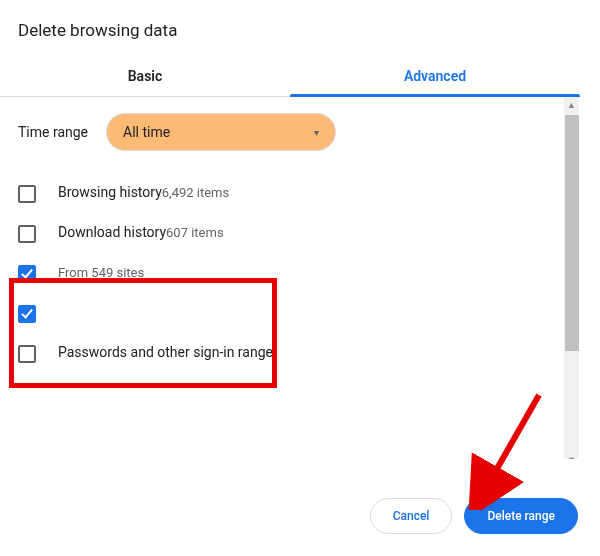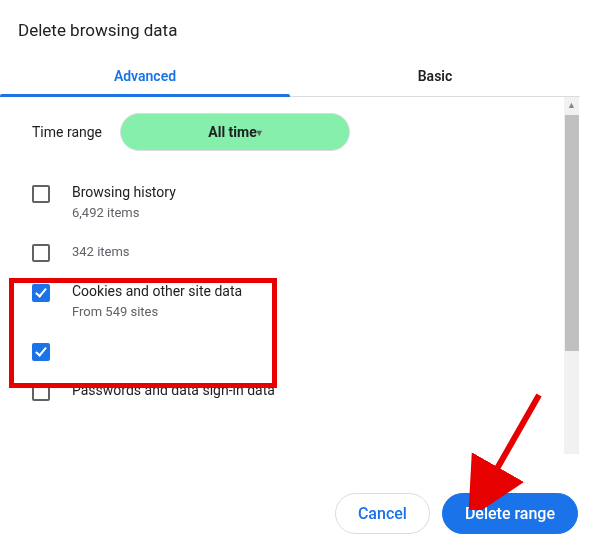--- a/index.html
+++ b/index.html
@@ -88,45 +88,44 @@
     font-size: 9px;
     color: #888;
     display: flex;
     align-items: center;
     justify-content: center;
     background: #f1f1f1;
   }
   .scrollbar-arrow.up { top: 0; }
   .scrollbar-arrow.down { bottom: 0; }
   .content {
-    padding: 16px 18px 0 32px;
+    padding: 16px 18px 0 18px;
   }
   .time-row {
     display: flex;
     align-items: center;
     gap: 18px;
     margin-bottom: 28px;
   }
   .time-label {
     font-size: 14px;
     color: var(--text);
   }
   .time-select {
     border: 1px solid var(--border);
     border-radius: 22px;
     padding: 10px 16px;
     width: 230px;
     font-size: 14px;
     color: var(--text);
     display: flex;
-    justify-content: center;
+    justify-content: space-between;
     align-items: center;
     cursor: pointer;
-    background: #86efac;
-    font-weight: bold;
+    background: #fdba74;
   }
   .caret {
     font-size: 10px;
     color: var(--muted);
   }
   .data-list { margin-top: 4px; }
   .data-row {
     display: flex;
     align-items: flex-start;
     padding: 4px 0 16px 0;
@@ -151,41 +150,41 @@
     content: "";
     position: absolute;
     left: 4px;
     top: 0px;
     width: 4px;
     height: 9px;
     border: solid #fff;
     border-width: 0 2.4px 2.4px 0;
     transform: rotate(40deg);
   }
-  .row-text { display: flex; flex-direction: column; }
+  .row-text { display: flex; flex-direction: row; align-items: center; }
   .row-title { font-size: 14px; color: var(--text); line-height: 1.4; }
   .row-sub { font-size: 13px; color: var(--muted); line-height: 1.5; }
   .highlight-box {
     position: absolute;
     border: 5px solid var(--red);
     pointer-events: none;
   }
   .footer {
     position: absolute;
     left: 0; bottom: 0; right: 0;
     display: flex;
     justify-content: flex-end;
     gap: 12px;
     padding: 14px 22px 22px 0;
     background: #fff;
   }
   .btn {
     border-radius: 22px;
     padding: 10px 22px;
-    font-size: 16px;
+    font-size: 12px;
     font-weight: 500;
     cursor: pointer;
     border: 1px solid var(--border);
     background: #fff;
     color: var(--accent);
     margin-top: 25px;
   }
   .btn.primary {
     background: var(--accent);
     border-color: var(--accent);
@@ -197,22 +196,22 @@
   }
 </style>
 </head>
 <body>
 
 <div class="dialog">
 
   <div class="title">Delete browsing data</div>
 
   <div class="tabs">
+    <div class="tab">Basic</div>
     <div class="tab active">Advanced</div>
-    <div class="tab">Basic</div>
   </div>
 
   <div class="scroll-region">
 
     <div class="content">
 
       <div class="time-row">
         <span class="time-label">Time range</span>
         <div class="time-select">
           <span>All time</span>
@@ -226,40 +225,40 @@
           <div class="cb"></div>
           <div class="row-text">
             <span class="row-title">Browsing history</span>
             <span class="row-sub">6,492 items</span>
           </div>
         </div>
 
         <div class="data-row">
           <div class="cb"></div>
           <div class="row-text">
-            <span class="row-sub">342 items</span>
+            <span class="row-title">Download history</span>
+            <span class="row-sub">607 items</span>
           </div>
         </div>
 
         <div class="data-row">
           <div class="cb checked"></div>
           <div class="row-text">
-            <span class="row-title">Cookies and other site data</span>
             <span class="row-sub">From 549 sites</span>
           </div>
         </div>
 
         <div class="data-row">
           <div class="cb checked"></div>
         </div>
 
         <div class="data-row">
           <div class="cb"></div>
           <div class="row-text">
-            <span class="row-title">Passwords and data sign-in data</span>
+            <span class="row-title">Passwords and other sign-in range</span>
           </div>
         </div>
 
       </div>
     </div>
 
     <div class="scrollbar">
       <div class="scrollbar-arrow up">▲</div>
       <div class="scrollbar-thumb"></div>
       <div class="scrollbar-arrow down">▼</div>

